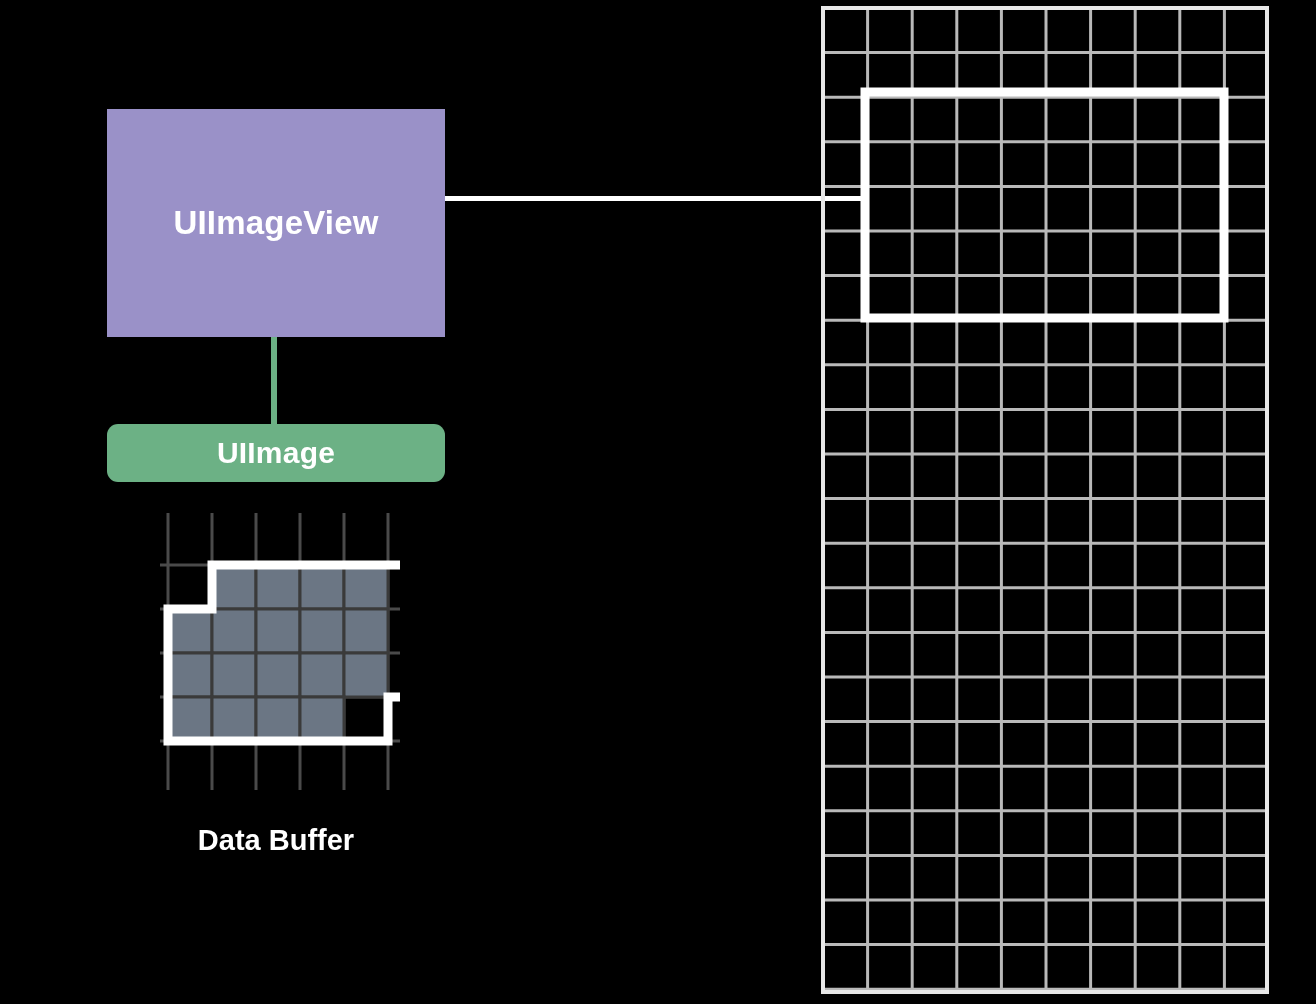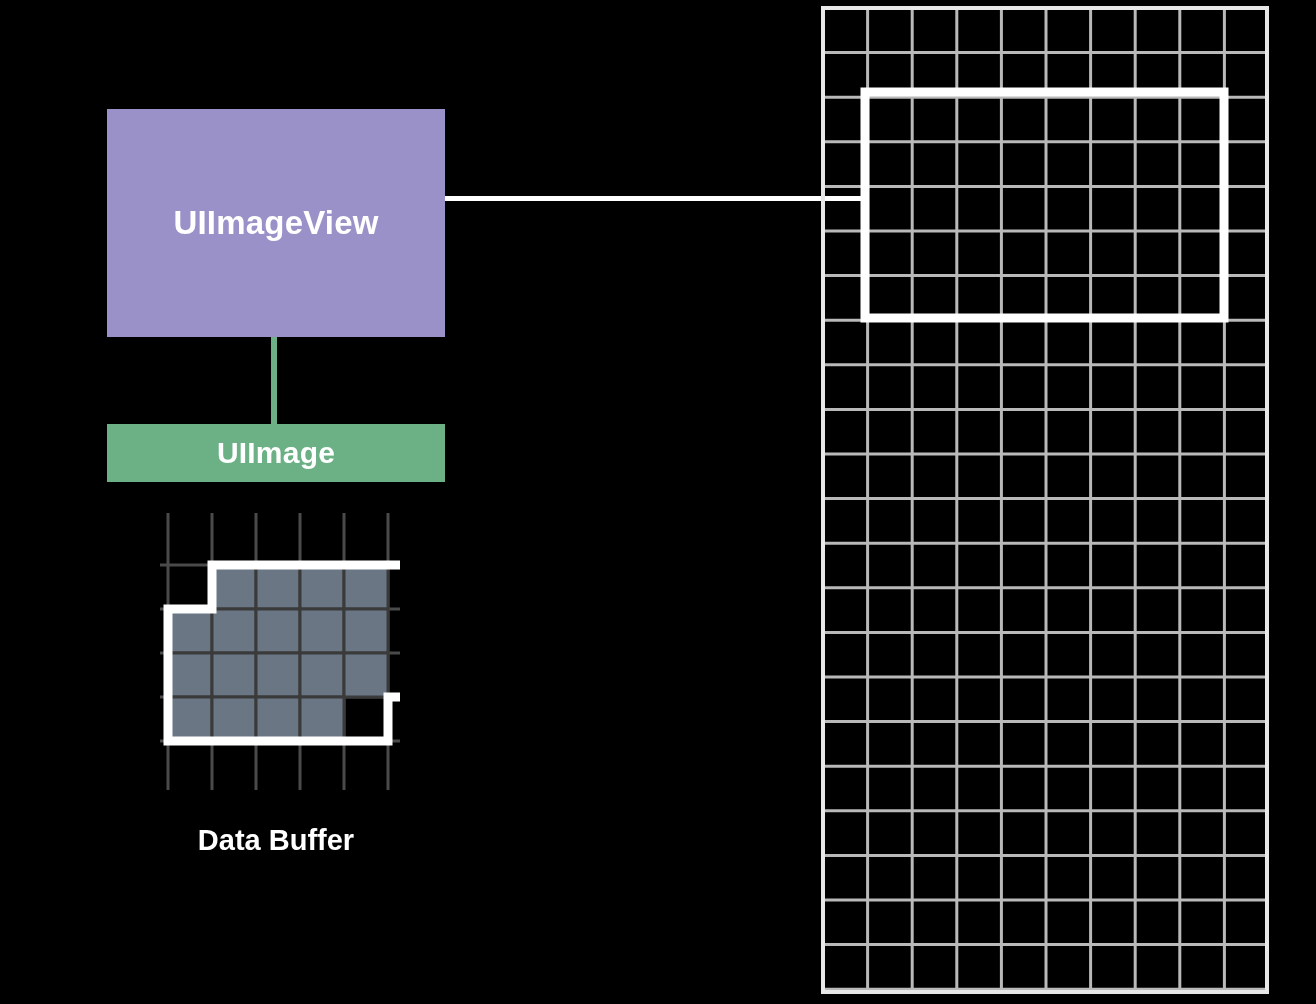--- a/index.html
+++ b/index.html
@@ -39,20 +39,21 @@
     font-size: 33px;
     margin-top: 24px;
   }
   #node-image {
     left: 107px;
     top: 424px;
     width: 338px;
     height: 58px;
     background: #6cb185;
     font-size: 30px;
+    border-radius: 11px;
   }
 
   
   .connector-v {
     position: absolute;
     background: #6cb185;
   }
   #connector-image {
     left: 271px;
     top: 311px;

